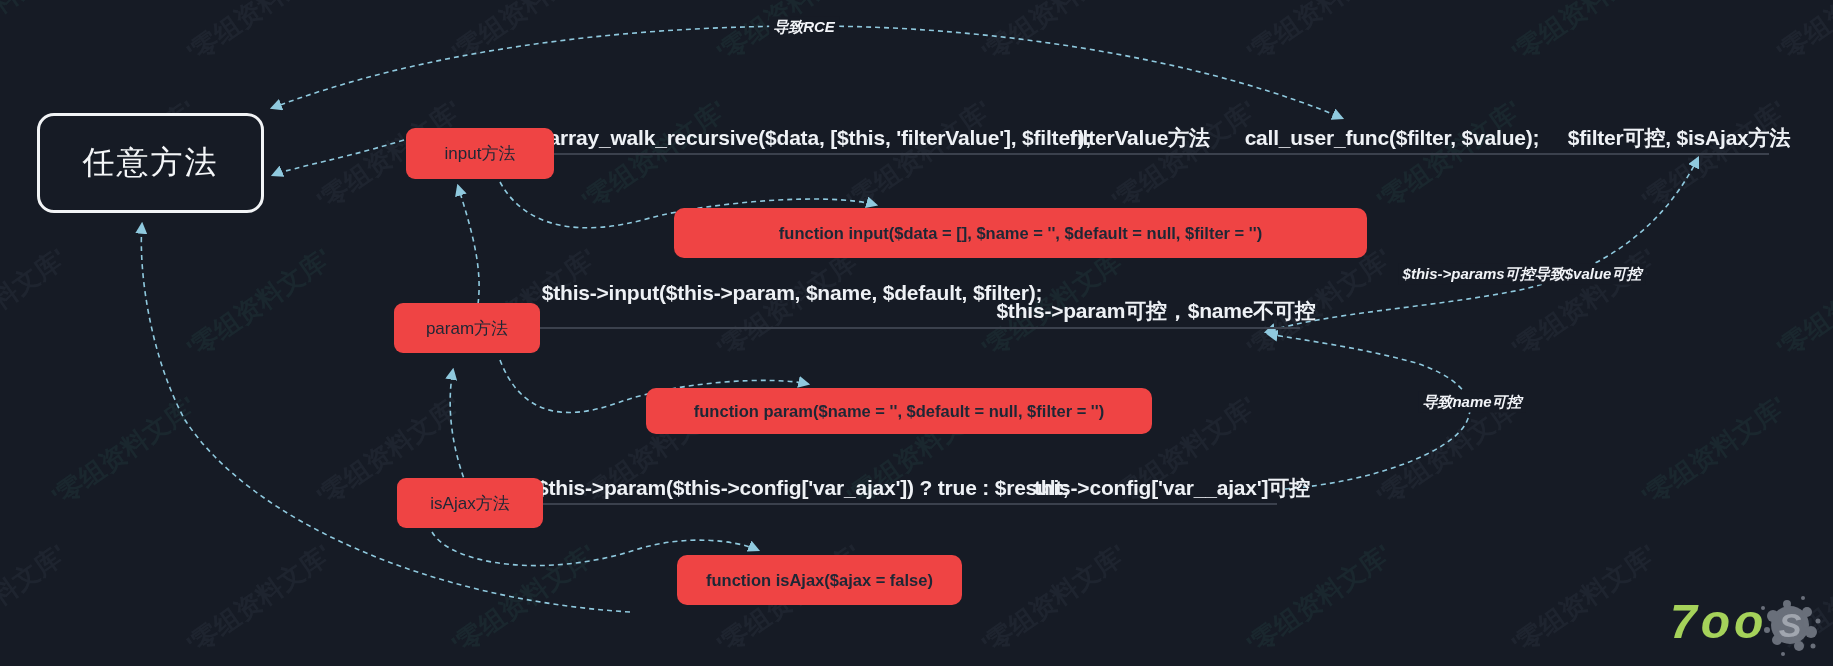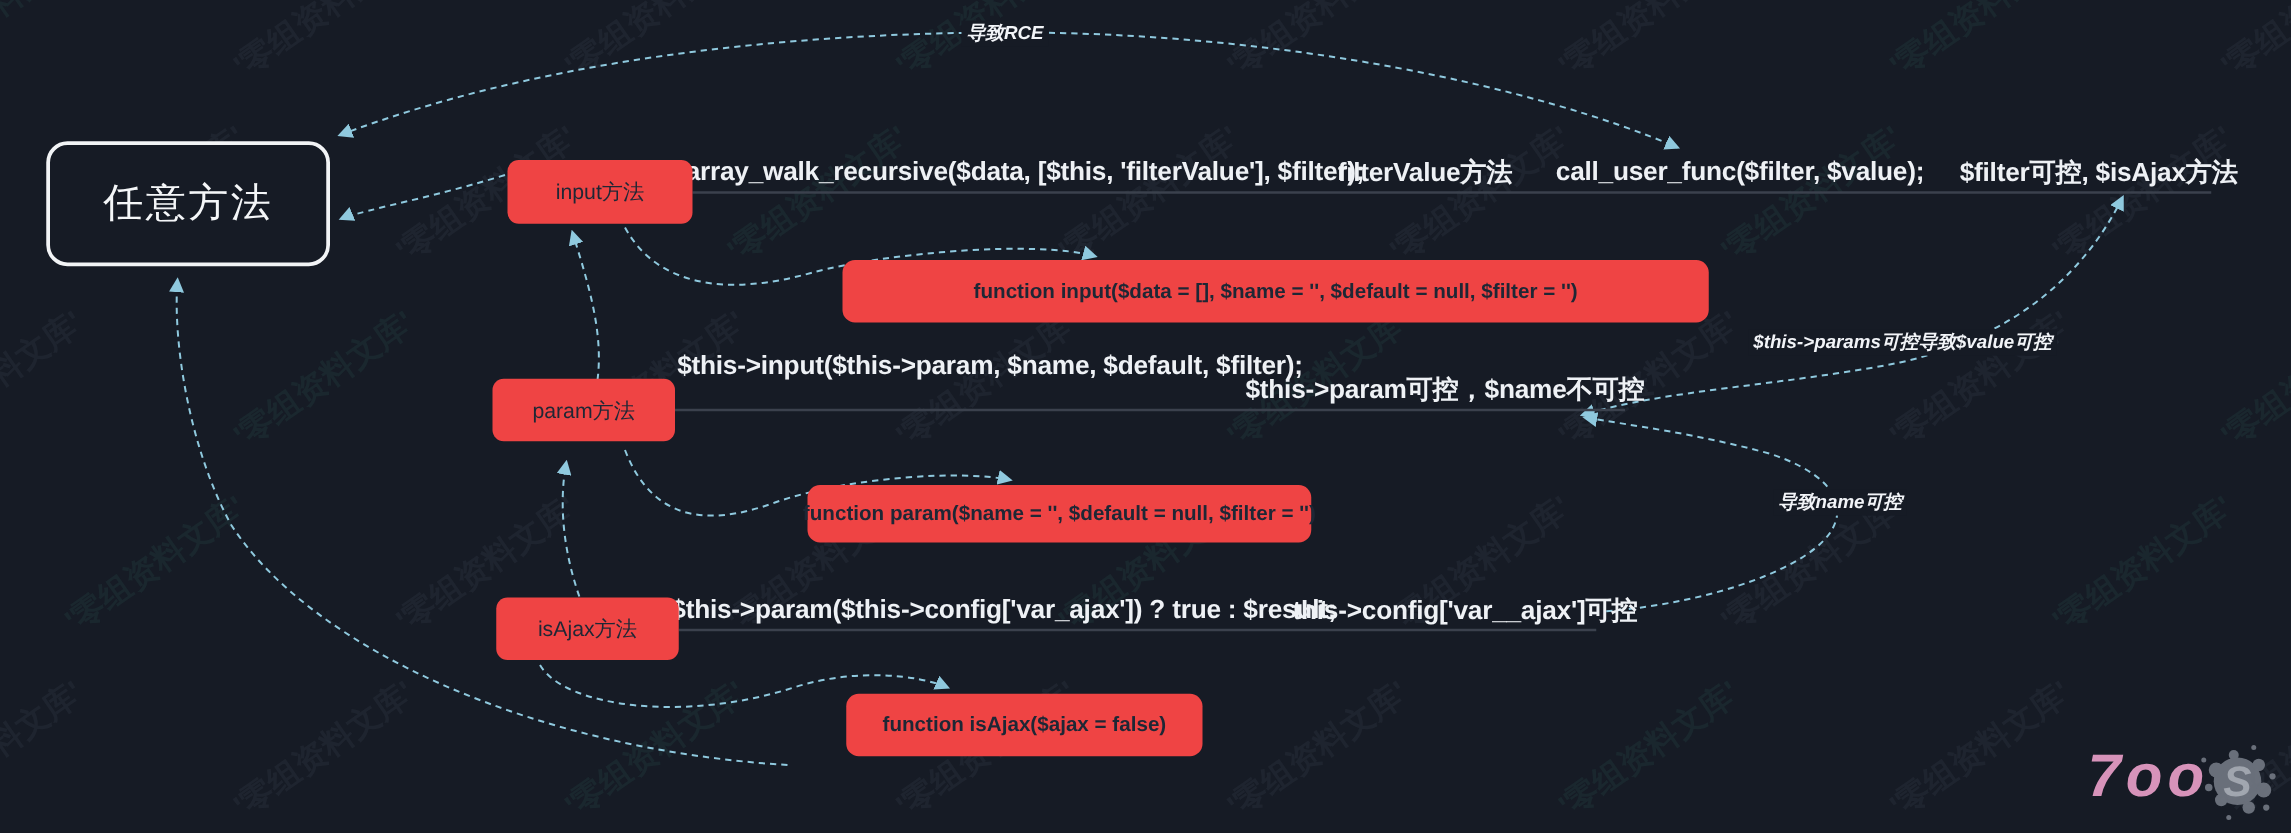--- a/index.html
+++ b/index.html
@@ -29,21 +29,21 @@
   
   .btext{position:absolute;transform:translate(-50%,-50%);white-space:nowrap;
     color:#eef1f5;font-size:21px;font-weight:bold;letter-spacing:-0.2px;z-index:2;}
   
   .anno{position:absolute;transform:translate(-50%,-50%);white-space:nowrap;
     color:#f2f4f8;font-size:15px;font-weight:bold;font-style:italic;
     background:#161b25;padding:1px 4px;z-index:2;}
   
   #logo{position:absolute;left:1662px;top:588px;width:160px;height:70px;opacity:.85;z-index:1;}
   #logo .seven{position:absolute;left:8px;top:6px;font-size:48px;font-weight:bold;
-    font-style:italic;color:#f9a8d4;letter-spacing:4px;}
+    font-style:italic;color:#bef264;letter-spacing:4px;}
 </style>
 </head>
 <body>
 
 <div id="stage">
 
   <div id="wm">
       <span class="wm-item" style="left: -90px; top: -10px; color: rgba(90, 200, 175, 0.07);">'零组资料文库'</span>
       <span class="wm-item" style="left: 175px; top: -10px; color: rgba(205, 222, 238, 0.05);">'零组资料文库'</span>
       <span class="wm-item" style="left: 440px; top: -10px; color: rgba(205, 222, 238, 0.05);">'零组资料文库'</span>
@@ -121,21 +121,21 @@
   <div class="node" style="left:397px;top:478px;width:146px;height:50px;">
     <span>isAjax方法</span>
   </div>
   <div class="node" style="left:394px;top:303px;width:146px;height:50px;">
     <span>param方法</span>
   </div>
 
   <div class="node fn-node" style="left:674px;top:208px;width:693px;height:50px;">
     <span>function input($data = [], $name = '', $default = null, $filter = '')</span>
   </div>
-  <div class="node fn-node" style="left:646px;top:388px;width:403px;height:46px;">
+  <div class="node fn-node" style="left:646px;top:388px;width:506px;height:46px;">
     <span>function param($name = '', $default = null, $filter = '')</span>
   </div>
   <div class="node fn-node" style="left:677px;top:555px;width:285px;height:50px;">
     <span>function isAjax($ajax = false)</span>
   </div>
 
   <div class="btext" style="left:820px;top:138px;">array_walk_recursive($data, [$this, 'filterValue'], $filter);</div>
   <div class="btext" style="left:1140px;top:138px;">filterValue方法</div>
   <div class="btext" style="left:1392px;top:138px;">call_user_func($filter, $value);</div>
   <div class="btext" style="left:1679px;top:138px;">$filter可控, $isAjax方法</div>

